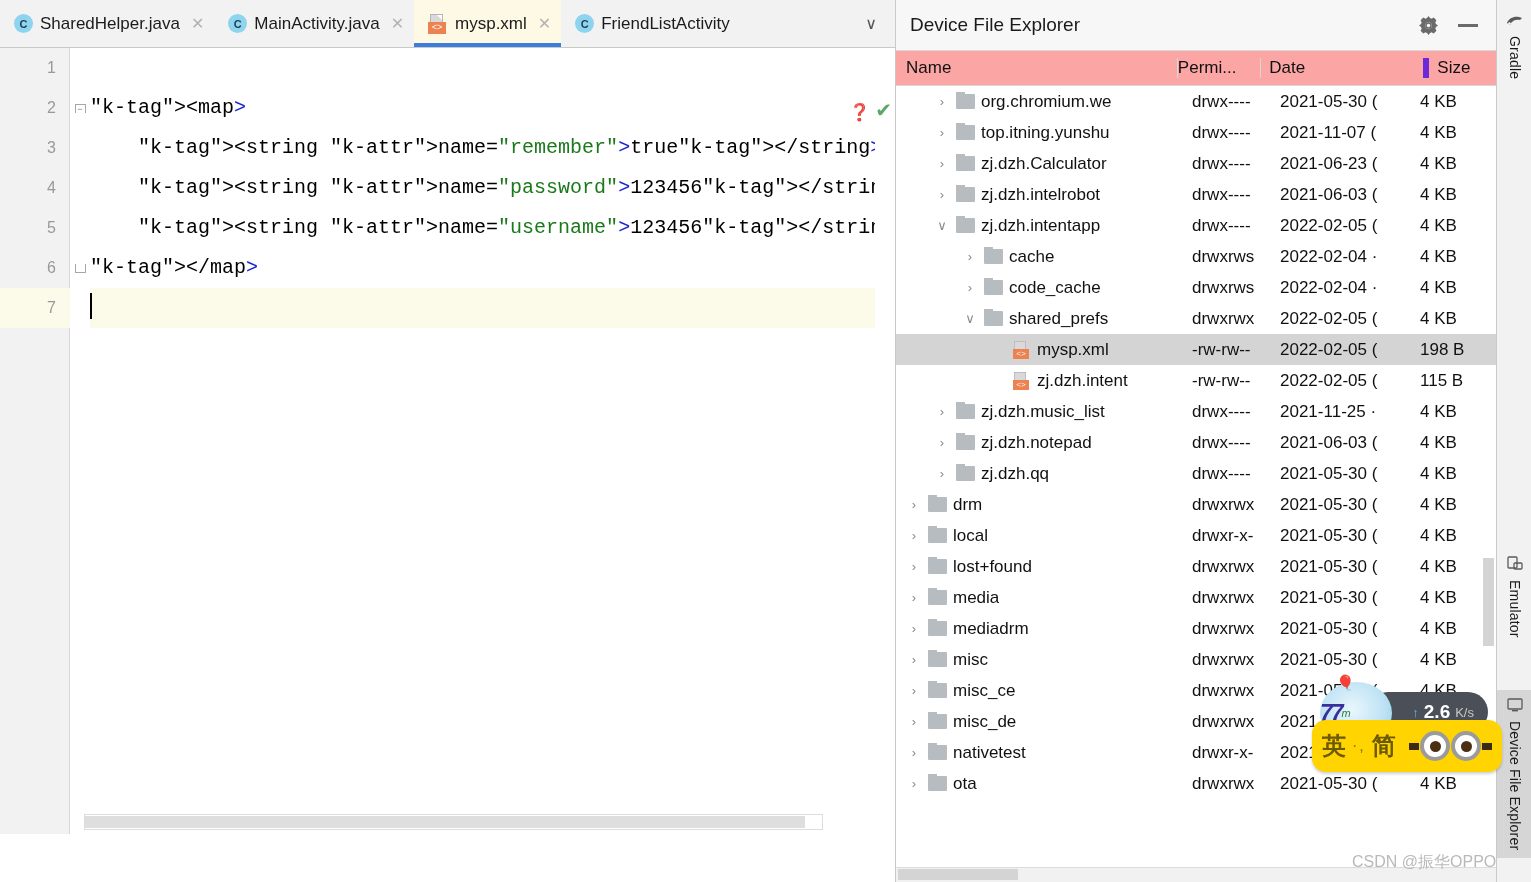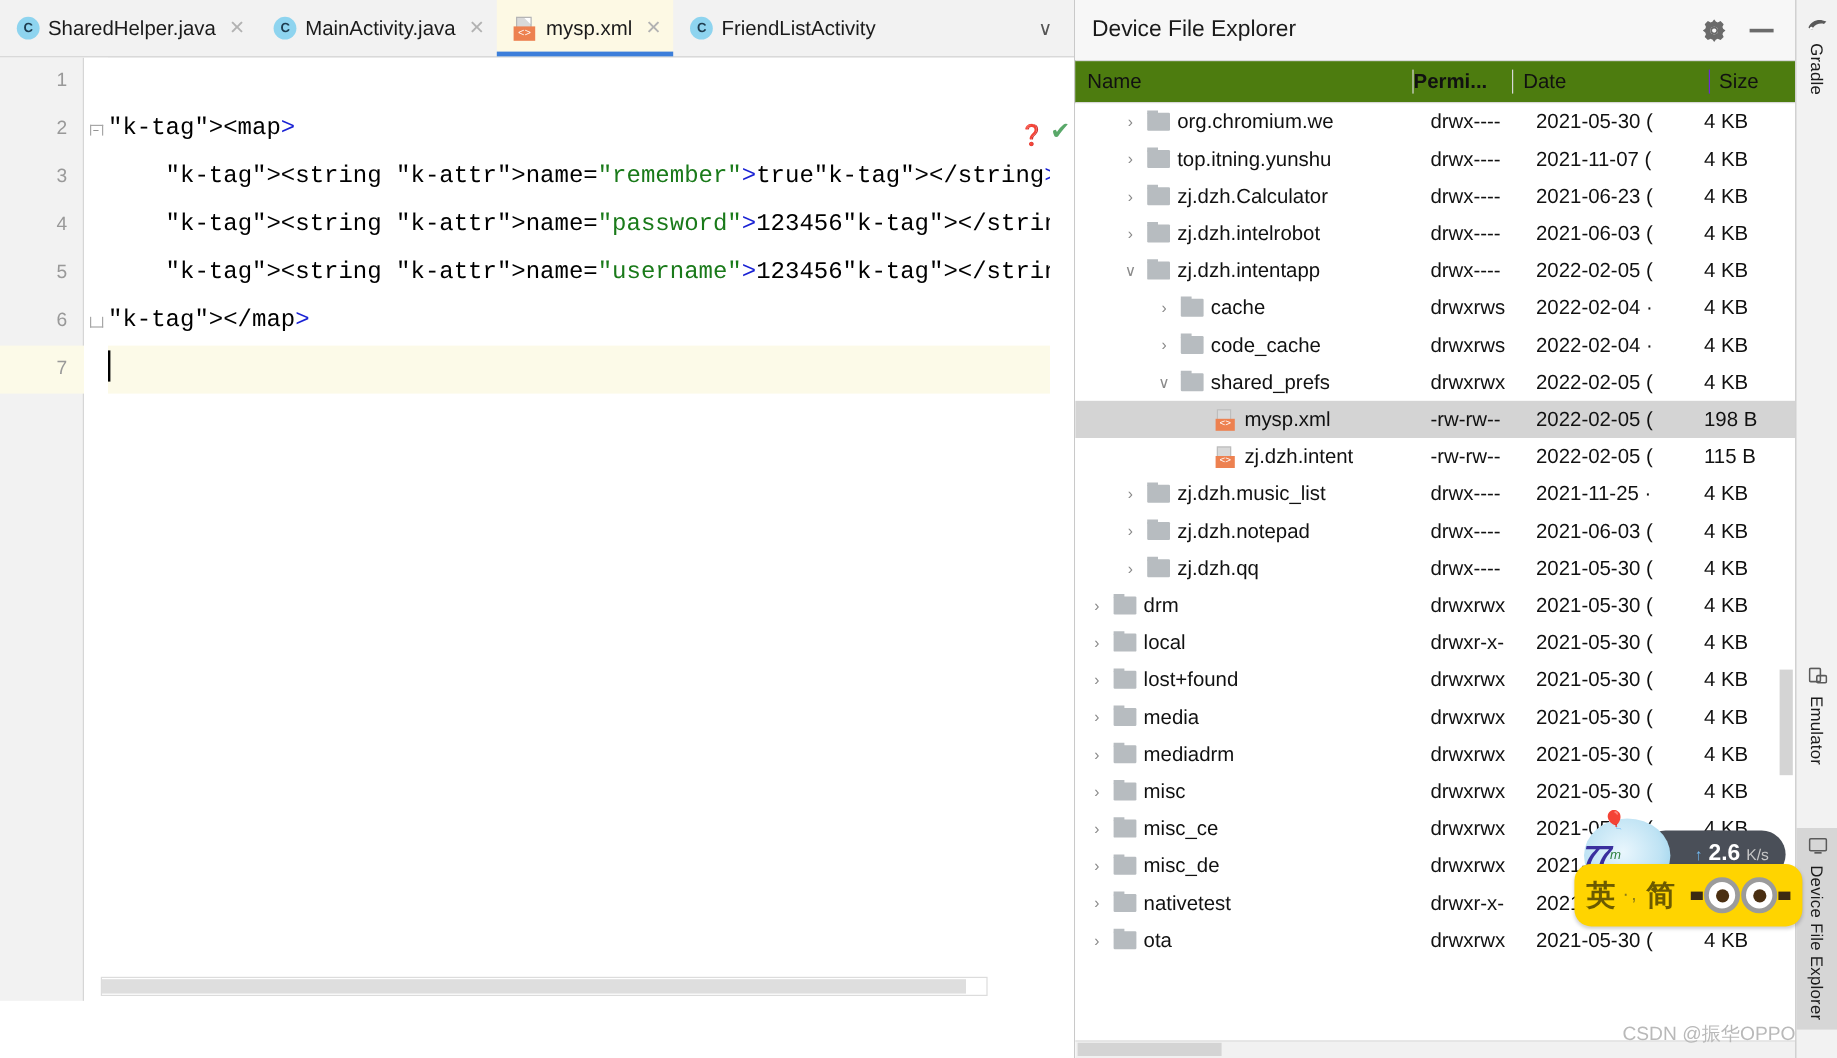--- a/index.html
+++ b/index.html
@@ -61,25 +61,25 @@
   .gear { width:19px; height:19px; position:relative; }
   .gear svg { display:block; }
   .minim { width:20px; height:3px; background:#6b6b6b; }
 
   .dev-select { margin:0 10px 8px 10px; height:40px; background:#fff; border:1px solid #b9b9b9; display:flex; align-items:center; padding:0 10px; gap:9px; }
   .dev-icon { width:20px; height:18px; position:relative; flex:0 0 auto; }
   .dev-name { font-size:18px; color:#111; }
   .dev-sub { font-size:17px; color:#8a8a8a; }
   .dev-arrow { margin-left:auto; font-size:14px; color:#444; }
 
-  .cols { display:flex; height:36px; align-items:center; background:#4d7c0f; border-top:1px solid #d8d8d8; border-bottom:1px solid #d8d8d8; font-size:17px; color:#111; }
+  .cols { display:flex; height:36px; align-items:center; background:#fca5a5; border-top:1px solid #d8d8d8; border-bottom:1px solid #d8d8d8; font-size:17px; color:#111; }
   .col-name { width:296px; padding-left:10px; }
-  .col-perm { width:88px; padding-left:0; border-left:1px solid #d8d8d8;font-weight:bold; }
+  .col-perm { width:88px; padding-left:0; border-left:1px solid #d8d8d8; }
   .col-date { width:140px; padding-left:8px; border-left:1px solid #d8d8d8; }
-  .col-size { width:76px; padding-left:8px; border-left:1px solid #6d28d9;margin-left:30px; }
+  .col-size { width:76px; padding-left:8px; border-left:6px solid #6d28d9;margin-left:30px; }
 
   .tree { position:relative; flex:1; background:#fff; overflow:hidden; }
   .trow { height:31px; display:flex; align-items:center; font-size:17px; color:#111; position:relative; }
   .trow.sel { background:#d4d4d4; }
   .tname { width:296px; display:flex; align-items:center; gap:6px; overflow:hidden; white-space:nowrap; }
   .tperm { width:88px; white-space:nowrap; }
   .tdate { width:140px; white-space:nowrap; overflow:hidden; }
   .tsize { width:76px; white-space:nowrap; }
   .twisty { width:16px; text-align:center; color:#8a8a8a; font-size:13px; flex:0 0 auto; }
   .twisty.blank { color:transparent; }

